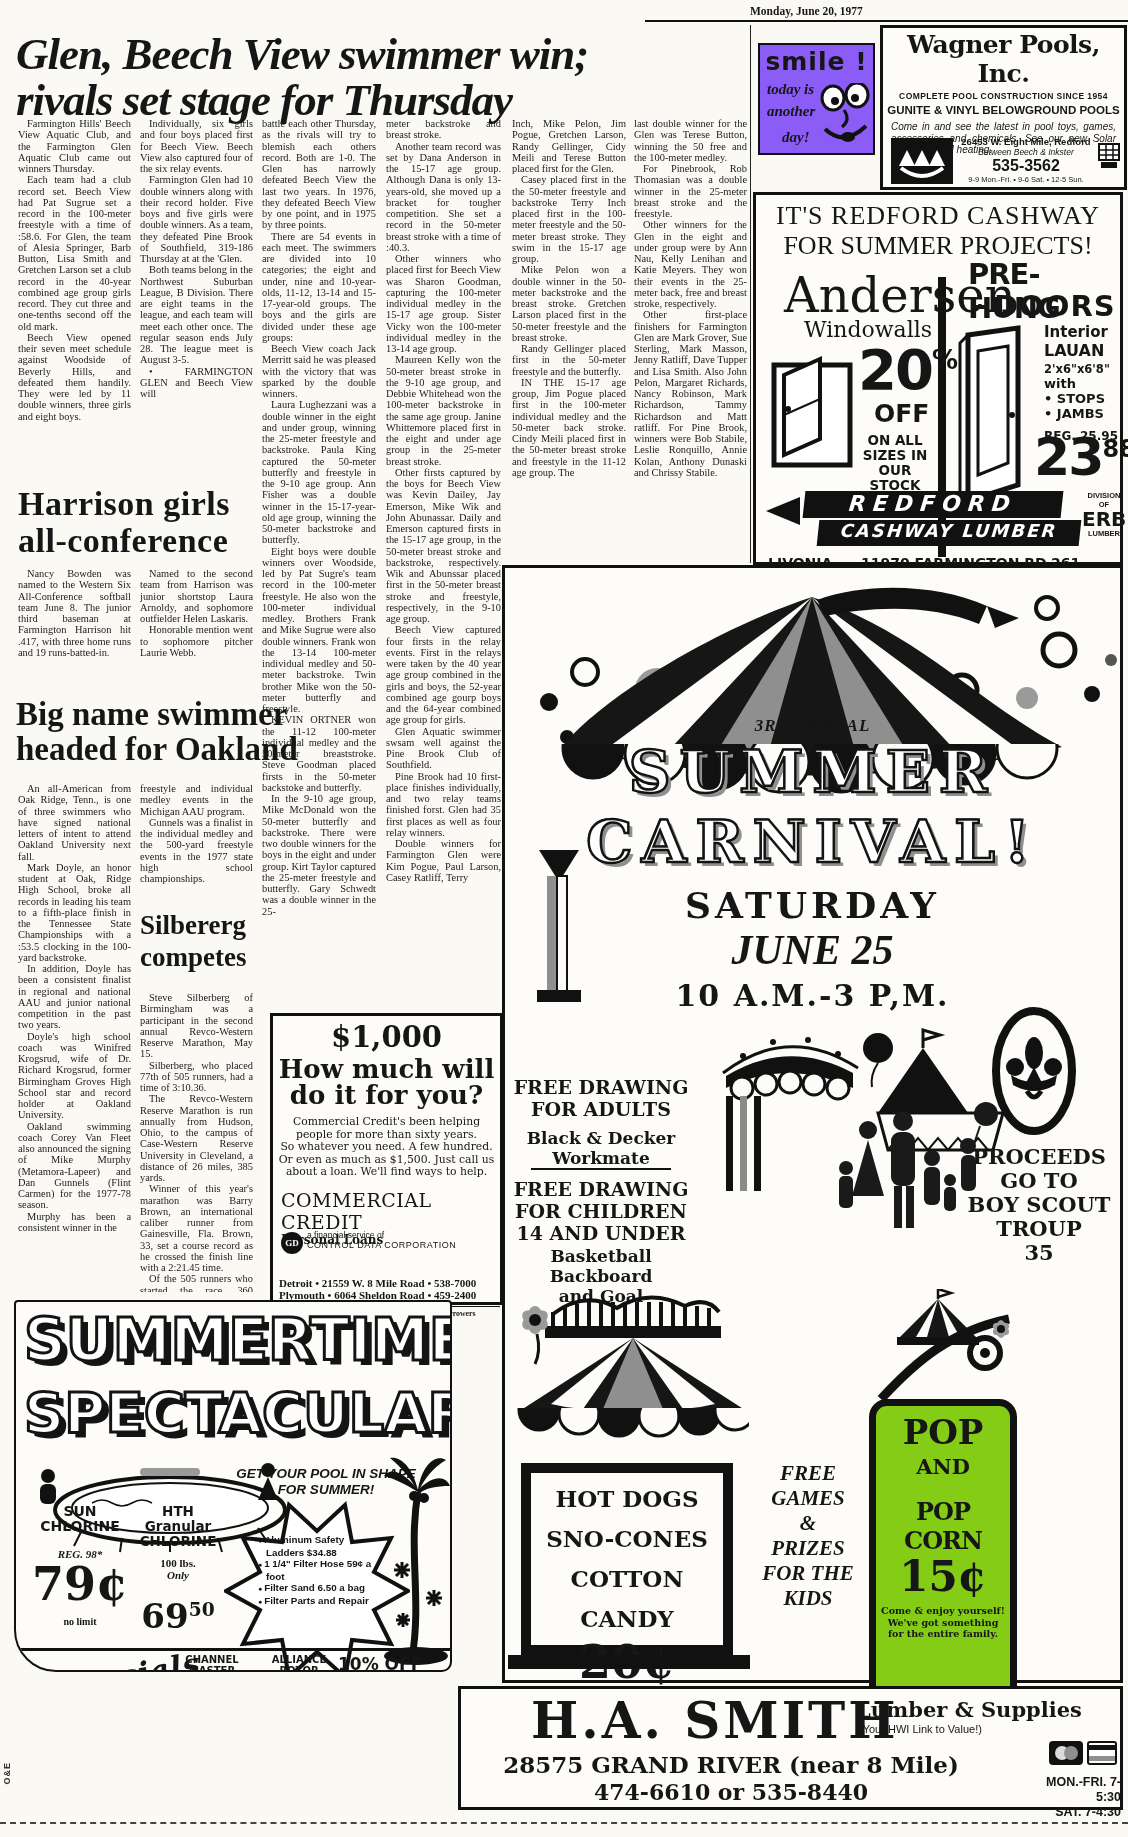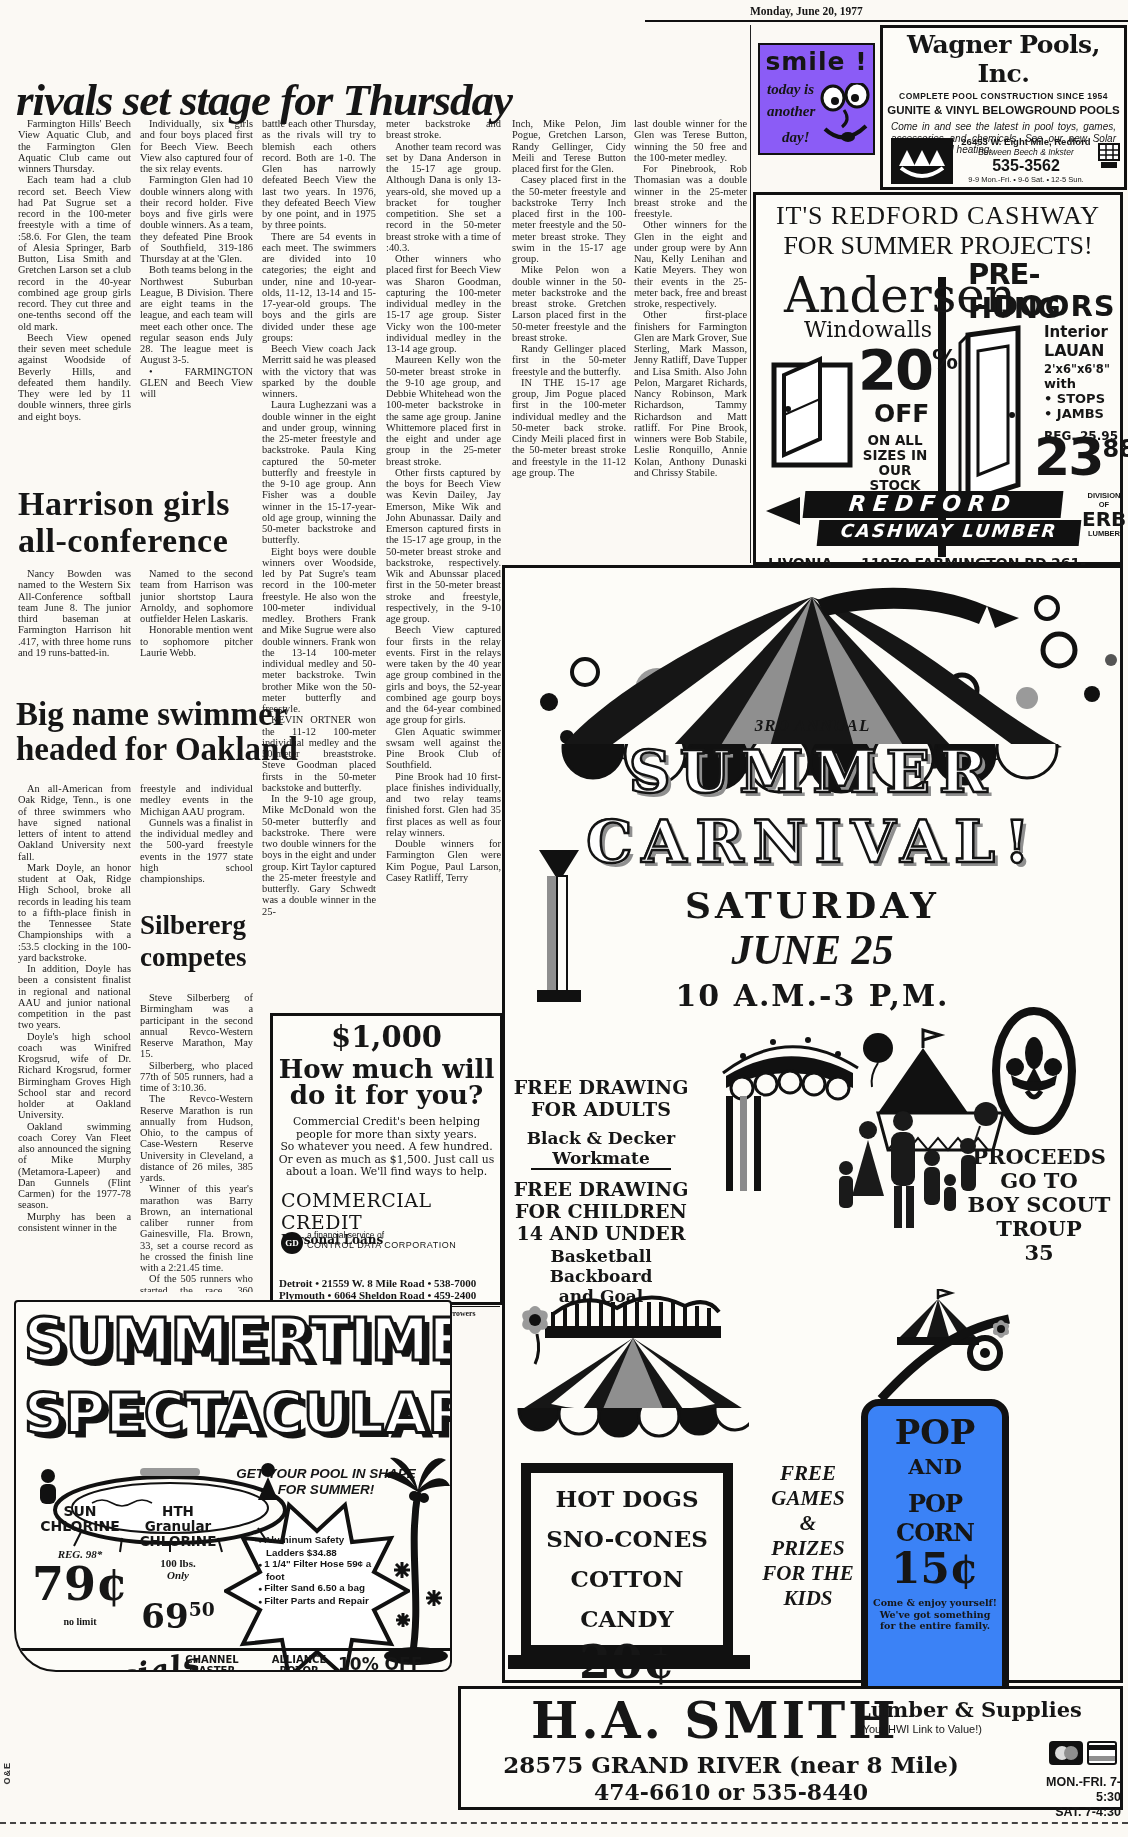--- a/index.html
+++ b/index.html
@@ -45,20 +45,21 @@
   svg { display:block; }
 </style>
 </head>
 <body>
 
 <div id="page">
 
   <div class="abs ser b" style="left:750px;top:5px;font-size:11.5px">Monday, June 20, 1977</div>
   <div class="abs" style="left:645px;top:20px;width:483px;height:2px;background:#111"></div>
 
+  <div class="abs ser hl-main" style="left:16px;top:28px">Glen, Beech View swimmer win;</div>
   <div class="abs ser hl-main" style="left:16px;top:74px">rivals set stage for Thursday</div>
 
   <div class="abs col paras" style="left:18px;top:118px;width:113px;height:374px">
       <p>Farmington Hills' Beech View Aquatic Club, and the Farmington Glen Aquatic Club came out winners Thursday.</p>
       <p>Each team had a club record set. Beech View had Pat Sugrue set a record in the 100-meter freestyle with a time of :58.6. For Glen, the team of Alesia Springer, Barb Button, Lisa Smith and Gretchen Larson set a club record in the 40-year combined age group girls record. They cut three and one-tenths second off the old mark.</p>
       <p>Beech View opened their seven meet schedule against Woodside of Beverly Hills, and defeated them handily. They were led by 11 double winners, three girls and eight boys.</p>
     </div>
   <div class="abs col paras" style="left:140px;top:118px;width:113px;height:374px">
       <p>Individually, six girls and four boys placed first for Beech View. Beech View also captured four of the six relay events.</p>
       <p>Farmington Glen had 10 double winners along with their record holder. Five boys and five girls were double winners. As a team, they defeated Pine Brook of Southfield, 319-186 Thursday at at the 'Glen.</p>
@@ -436,24 +437,24 @@
       <path d="M20,110 C55,72 90,42 148,30" fill="none" stroke="#111" stroke-width="9"></path>
       <circle cx="124" cy="64" r="15" fill="none" stroke="#111" stroke-width="6"></circle>
       <circle cx="124" cy="64" r="5" fill="#111"></circle>
       <g>
         <ellipse cx="140" cy="40" rx="5" ry="9" fill="#9a9a9a"></ellipse>
         <ellipse cx="140" cy="40" rx="5" ry="9" fill="#9a9a9a" transform="rotate(60 140 40)"></ellipse>
         <ellipse cx="140" cy="40" rx="5" ry="9" fill="#9a9a9a" transform="rotate(120 140 40)"></ellipse>
         <circle cx="140" cy="40" r="4" fill="#111"></circle>
       </g>
     </svg>
-    <div class="abs c" style="left:356px;top:831px;width:148px;height:305px;border:7px solid #111;border-radius:18px 18px 0 0;background:#3b82f6">
+    <div class="abs c" style="left:364px;top:831px;width:148px;height:305px;border:7px solid #111;border-radius:18px 18px 0 0;background:#84cc16">
       <div class="slab" style="font-size:34px;margin-top:6px">POP</div>
       <div class="slab" style="font-size:21px;margin-top:2px">AND</div>
-      <div class="slab" style="font-size:24px;margin-top:10px;letter-spacing:-1px">POP CORN</div>
+      <div class="slab" style="font-size:24px;margin-top:18px;letter-spacing:-1px">POP CORN</div>
       <div class="slab" style="font-size:42px;line-height:44px">15¢</div>
       <div class="dser b" style="font-size:9.5px;line-height:11.5px;margin-top:6px">
         <div>Come &amp; enjoy yourself!</div>
         <div>We've got something</div>
         <div>for the entire family.</div>
       </div>
     </div>
   </div>
 
   <div class="abs" style="left:270px;top:1013px;width:233px;height:292px;border:3px solid #111;background:#fdfcf8">

